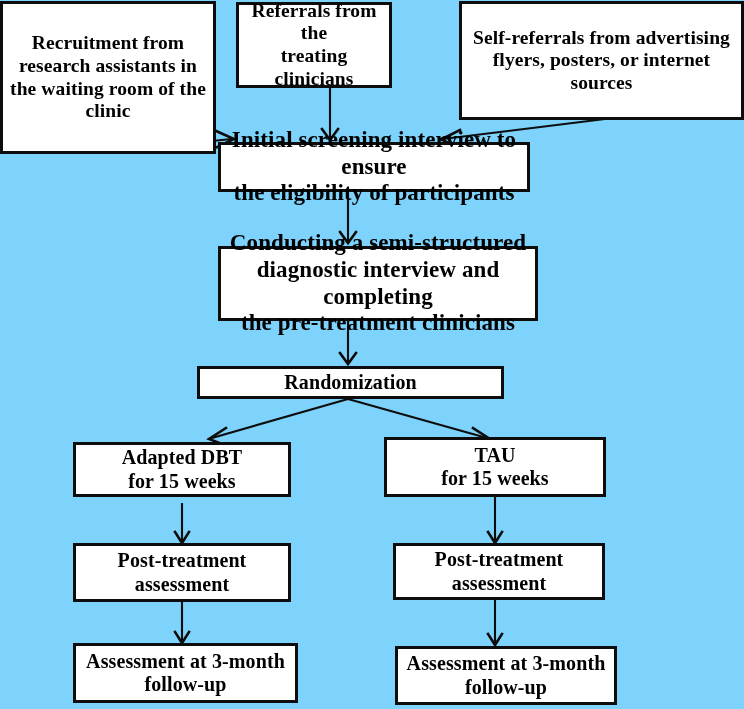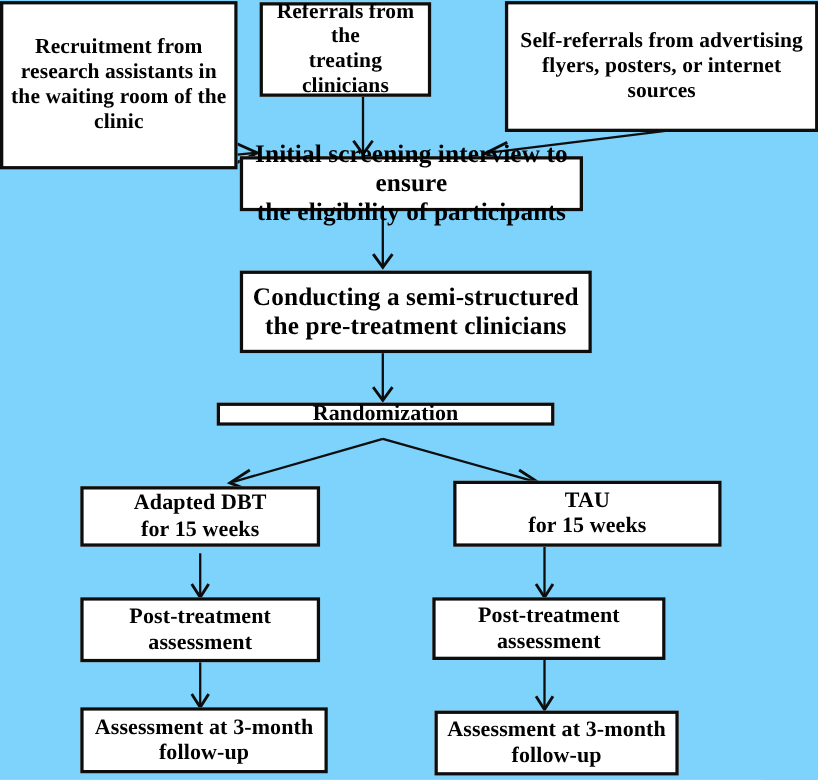--- a/index.html
+++ b/index.html
@@ -118,38 +118,39 @@
   <div class="node f185" style="left:192px; top:142px; width:312px; height:50px;">
     <span>
       <span>Initial screening interview to ensure</span>
       <span>the eligibility of participants</span>
     </span>
   </div>
 
   <div class="node f185" style="left:192px; top:246px; width:320px; height:75px;">
     <span>
       <span>Conducting a semi-structured</span>
+      <span>diagnostic interview and completing</span>
       <span>the pre-treatment clinicians</span>
     </span>
   </div>
 
-  <div class="node f20" style="left:197px; top:366px; width:307px; height:21px;font-family:Liberation Serif, serif;">
+  <div class="node f20" style="left:197px; top:366px; width:307px; height:33px;font-family:Liberation Serif, serif;">
     <span>
       <span>Randomization</span>
     </span>
   </div>
 
   <div class="node f20" style="left:73px; top:442px; width:218px; height:55px;font-family:Liberation Serif, serif;">
     <span>
       <span>Adapted DBT</span>
       <span>for 15 weeks</span>
     </span>
   </div>
 
-  <div class="node f20" style="left:384px; top:437px; width:244px; height:60px;margin-left:28px;">
+  <div class="node f20" style="left:384px; top:437px; width:222px; height:60px;">
     <span>
       <span>TAU</span>
       <span>for 15 weeks</span>
     </span>
   </div>
 
   <div class="node f20" style="left:73px; top:543px; width:218px; height:59px;">
     <span>
       <span>Post-treatment</span>
       <span>assessment</span>

